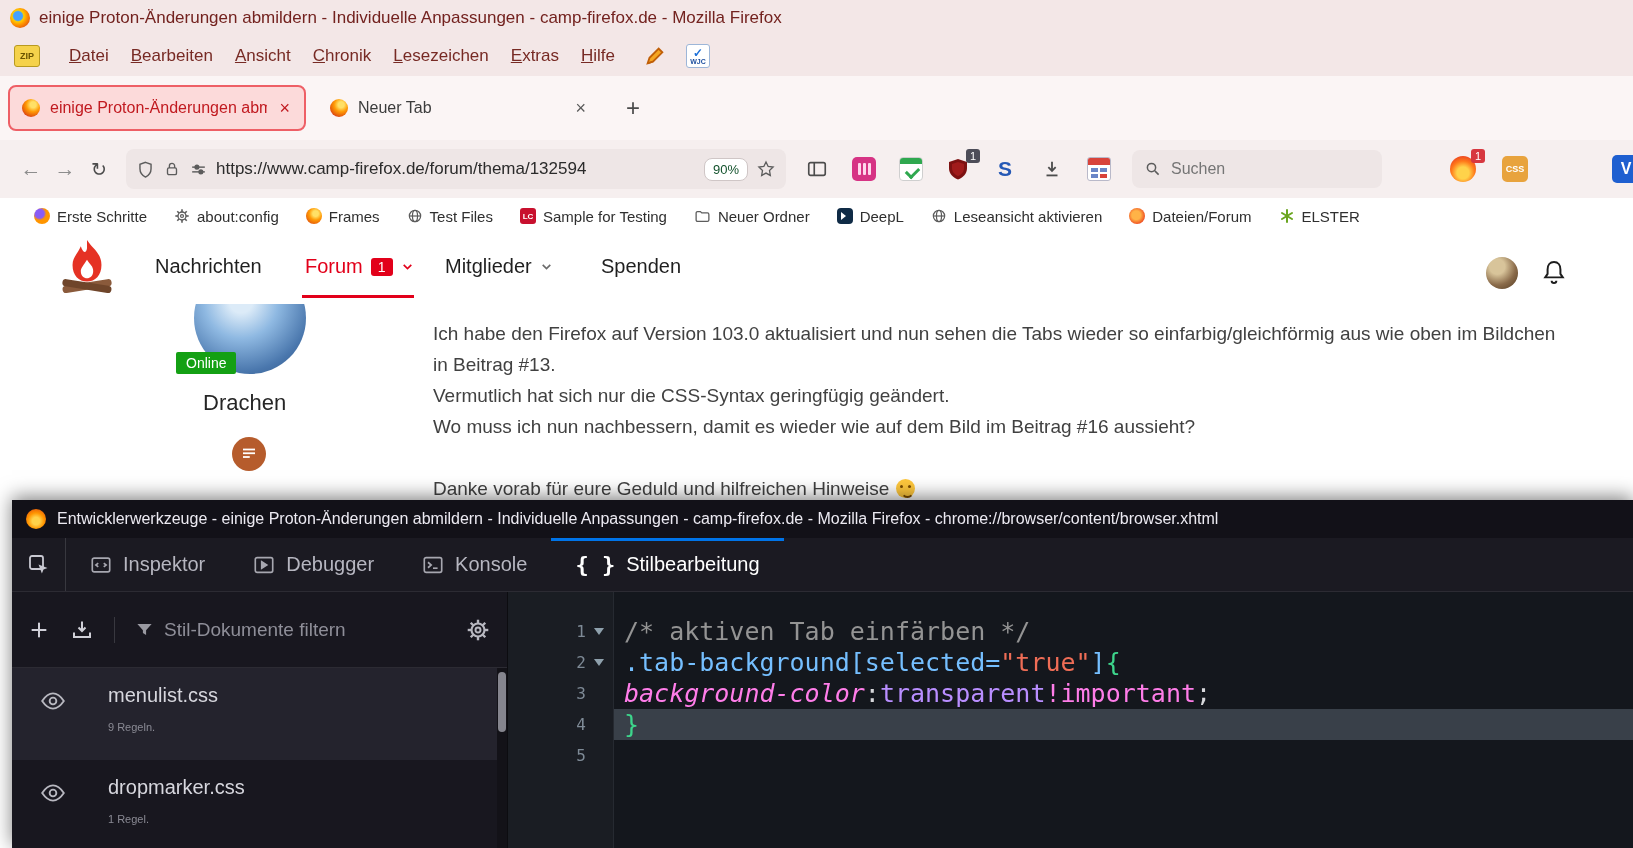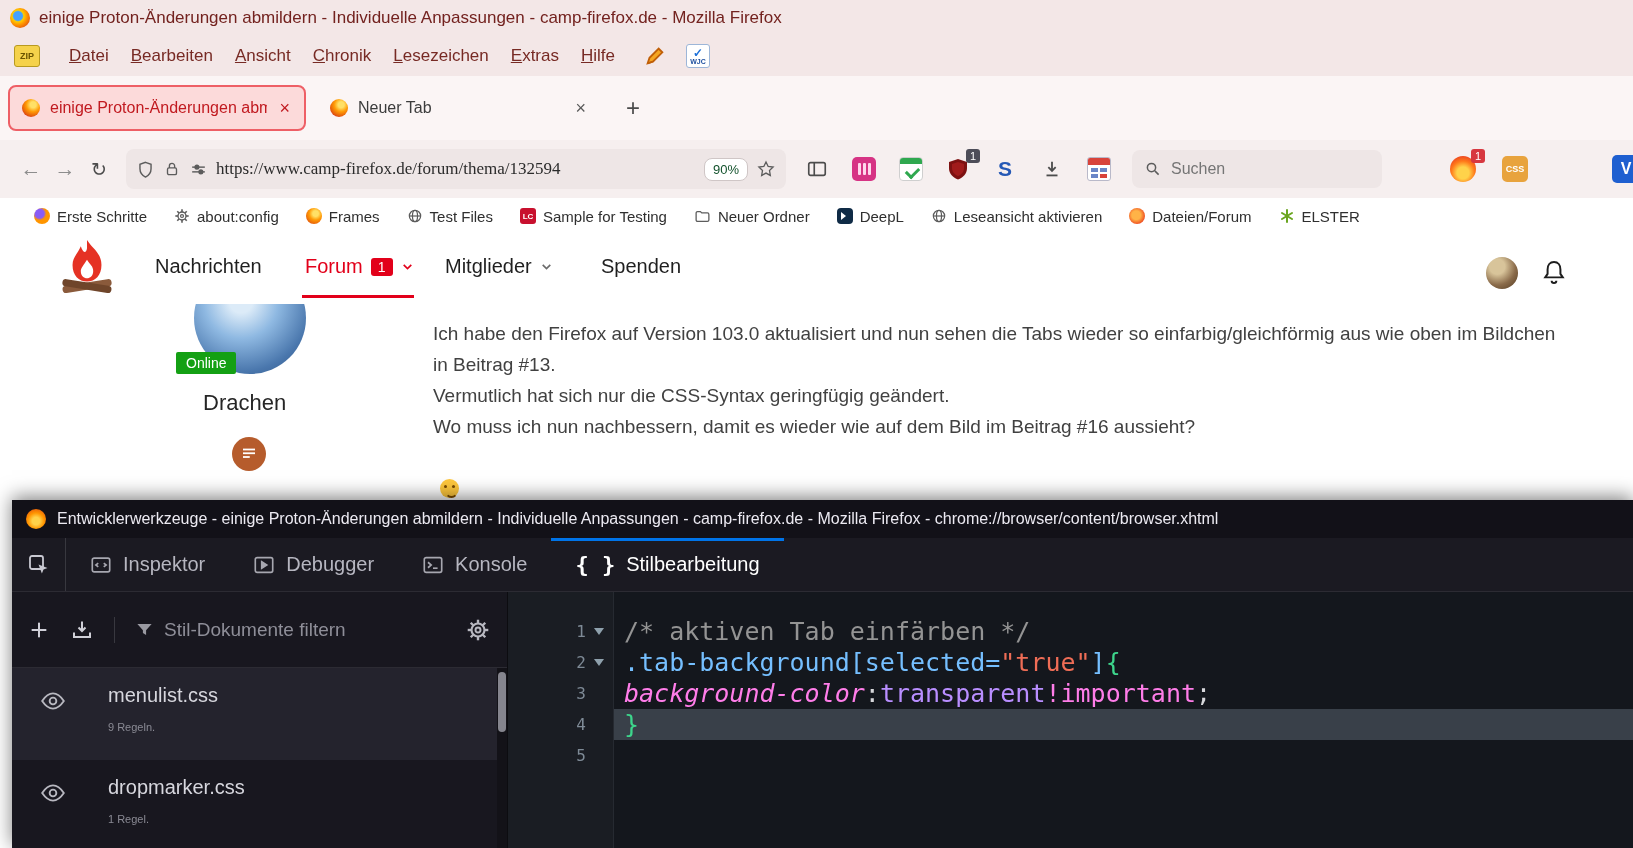--- a/index.html
+++ b/index.html
@@ -28,21 +28,21 @@
   .tab-label{font-size:16px;white-space:nowrap;overflow:hidden;flex:1;}
   .tab-close{font-size:18px;line-height:18px;padding:0 2px;cursor:default;}
   .tab.active .tab-close{color:#c11a20;}
   .tab.inactive .tab-close{color:#5a5a5a;}
   .newtab-btn{font-size:24px;color:#4a4a4a;margin-left:26px;cursor:default;}
 
   .navbar{position:absolute;left:0;top:140px;width:100%;height:58px;background:#f6efef;display:flex;align-items:center;padding-left:14px;}
   .nav-arrow{font-size:21px;color:#8d8d8d;width:34px;text-align:center;}
   .nav-arrow.reload{color:#4c4c4c;font-size:19px;}
   .urlbar{width:660px;height:40px;background:#eee6e6;border-radius:8px;display:flex;align-items:center;padding:0 10px;gap:8px;margin-left:10px;}
-  .url-text{font-size:17px;color:#2b2b2b;flex:1;white-space:nowrap;overflow:hidden;font-family:Liberation Serif, serif;}
+  .url-text{font-size:17px;color:#2b2b2b;flex:1;white-space:nowrap;overflow:hidden;}
   .zoom-pill{background:#fff;border:1px solid #cfc6c6;border-radius:8px;font-size:13px;color:#14532d;padding:3px 8px;}
   .ext-row{display:flex;align-items:center;gap:17px;margin-left:16px;}
   .ext{width:30px;height:30px;display:flex;align-items:center;justify-content:center;position:relative;}
   .badge-dark{position:absolute;top:-5px;right:-7px;background:#4d4d58;color:#fff;font-size:11px;line-height:14px;padding:0 4px;border-radius:3px;}
   .badge-red{position:absolute;top:-5px;right:-7px;background:#d7373f;color:#fff;font-size:11px;line-height:14px;padding:0 4px;border-radius:3px;}
   .pink-ext{width:24px;height:24px;border-radius:5px;background:#d63384;display:flex;align-items:center;justify-content:center;gap:2px;}
   .pink-ext i{display:block;width:3px;height:12px;background:#ffd7ec;border-radius:1px;}
   .check-ext{width:24px;height:24px;border-radius:4px;background:#fff;border:1px solid #cfcfcf;position:relative;overflow:hidden;}
   .check-ext::before{content:"";position:absolute;left:0;top:0;right:0;height:6px;background:#2fa84f;}
   .check-ext::after{content:"";position:absolute;left:6px;top:9px;width:10px;height:6px;border-left:3px solid #2fa84f;border-bottom:3px solid #2fa84f;transform:rotate(-45deg);}
@@ -350,21 +350,21 @@
     <svg width="18" height="18" viewBox="0 0 24 24" stroke="#fff" stroke-width="2.4" fill="none">
         <line x1="4" y1="6" x2="20" y2="6"></line>
         <line x1="4" y1="11" x2="20" y2="11"></line>
         <line x1="4" y1="16" x2="13" y2="16"></line>
       </svg>
   </div>
   <div class="post-text">
     <p>Ich habe den Firefox auf Version 103.0 aktualisiert und nun sehen die Tabs wieder so einfarbig/gleichförmig aus wie oben im Bildchen in Beitrag #13.</p>
     <p>Vermutlich hat sich nur die CSS-Syntax geringfügig geändert.</p>
     <p>Wo muss ich nun nachbessern, damit es wieder wie auf dem Bild im Beitrag #16 aussieht?</p>
-    <p class="gap"><span class="smiley"></span></p>
+    <p class="gap"><span>Danke vorab für eure Geduld und hilfreichen Hinweise</span><span class="smiley"></span></p>
   </div>
 
   <div class="site-header">
     <svg style="position:absolute;left:56px;top:3px;" width="62" height="62" viewBox="0 0 60 60">
       <path d="M30 3 C36 12 44 16 44 27 C44 37 38 43 30 43 C22 43 16 37 16 27 C16 20 21 16 24 9 C26 15 29 17 30 11 Z" fill="#e53224"></path>
       <path d="M30 22 C33 27 36 28 36 33 C36 38 33 40 30 40 C27 40 24 38 24 33 C24 30 27 27 30 22 Z" fill="#fff"></path>
       <rect x="6" y="44" width="48" height="7" rx="3.5" fill="#8a5a3b" transform="rotate(-9 30 47)"></rect>
       <rect x="6" y="44" width="48" height="7" rx="3.5" fill="#6f452a" transform="rotate(9 30 47)"></rect>
     </svg>
     <span class="site-nav" style="left:155px;">Nachrichten</span>

